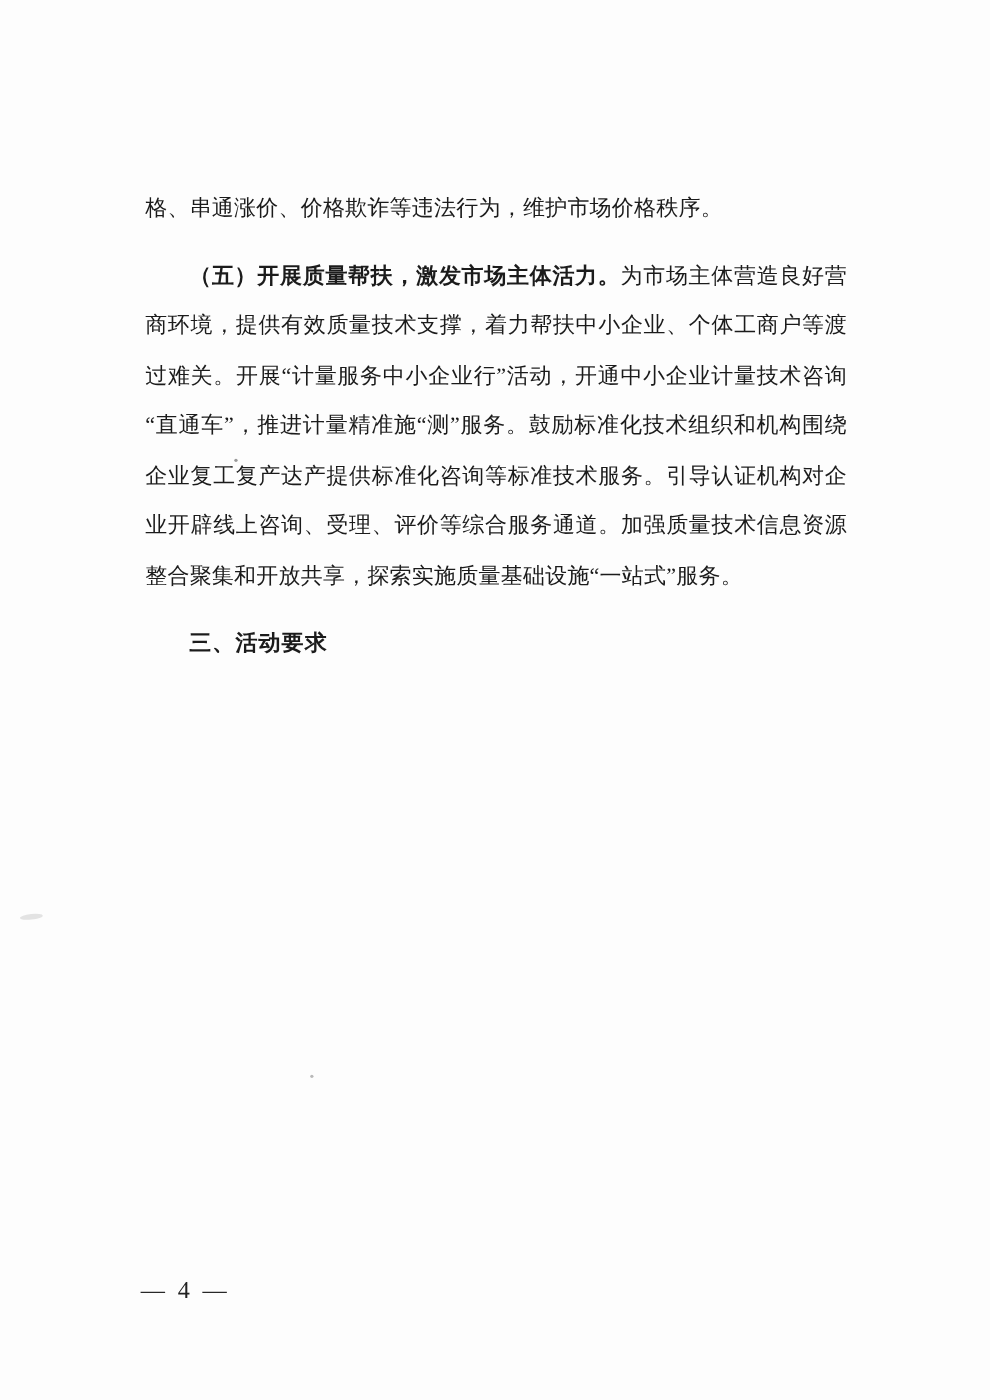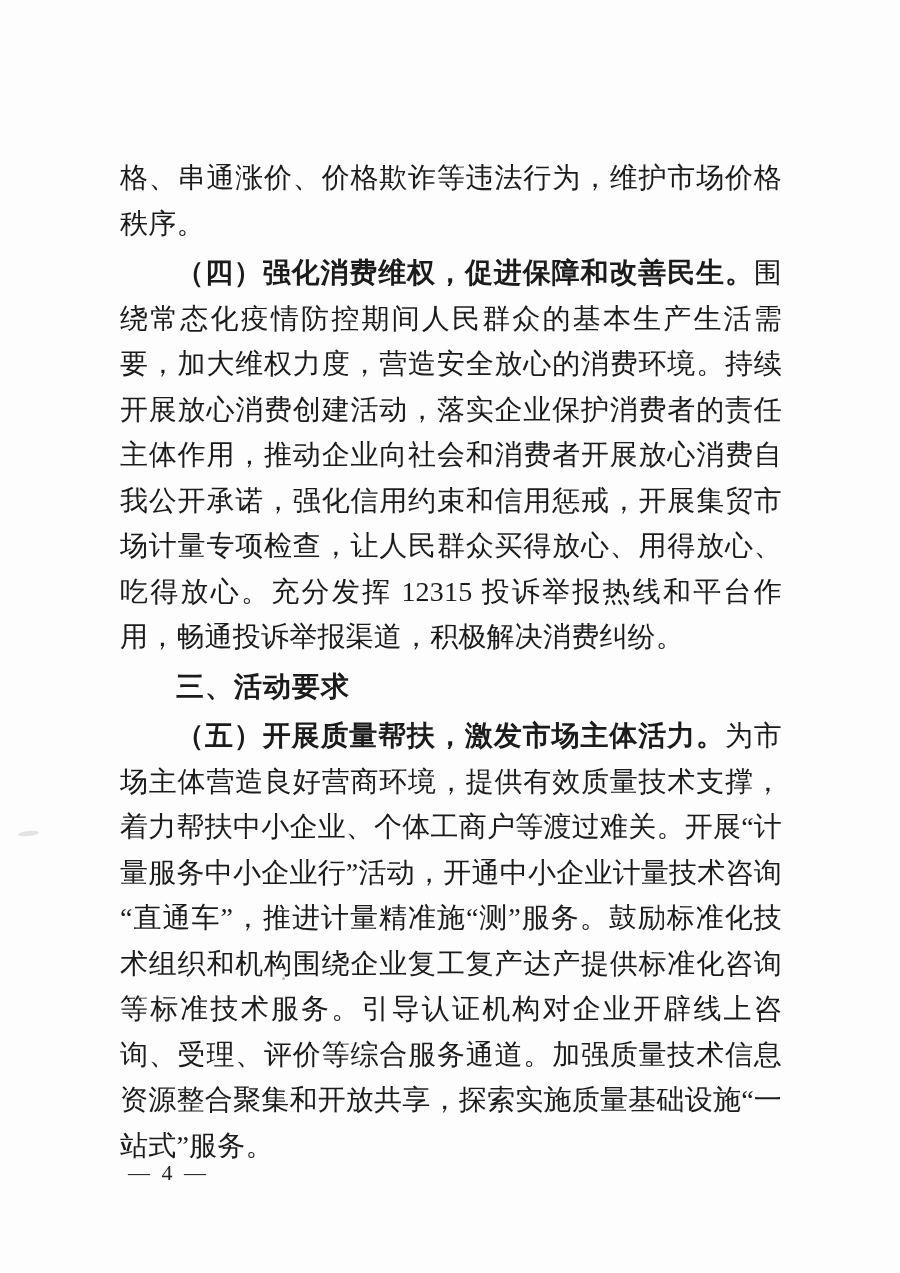--- a/index.html
+++ b/index.html
@@ -16,22 +16,22 @@
     font-family: "Liberation Serif", "DejaVu Serif", serif;
     color: #1b1b1b;
   }
   .content {
     position: absolute;
     left: 116px;
     top: 151px;
     width: 670px;
   }
   .content p {
-    margin: 4px;
-    font-size: 28px;
+    margin: 16px;
+    font-size: 20px;
     line-height: 45.5px;
     text-align: justify;
     text-justify: inter-ideograph;
     letter-spacing: 0.2px;
     word-break: break-all;
   }
   .content p.indent {
     text-indent: 2em;
   }
   .lead {
@@ -82,25 +82,24 @@
 </style>
 </head>
 <body>
 
 <div class="page">
 
   <div class="content">
 
     <p><span class="lead"></span><span>格、串通涨价、价格欺诈等违法行为，维护市场价格秩序。</span></p>
 
-    <p class="indent"><span class="lead">（四）强化消费维权，促进保障和改善民生。</span><span>围绕常态化疫情防控期间人民群众的基本生产生活需要，加大维权力度，营造安全放心的消费环境。持续开展放心消费创建活动，落实企业保护消费者的责任主体作用，推动企业向社会和消费者开展放心消费自我公开承诺，强化信用约束和信用惩戒，开展集贸市场计量专项检查，让人民群众买得放心、用得放心、吃得放心。充分发挥 12315 投诉举报热线和平台作用，畅通投诉举报渠道，积极解决消费纠纷。</span></p>
+
+    <p class="indent"><span class="lead">（五）开展质量帮扶，激发市场主体活力。</span><span>为市场主体营造良好营商环境，提供有效质量技术支撑，着力帮扶中小企业、个体工商户等渡过难关。开展“计量服务中小企业行”活动，开通中小企业计量技术咨询“直通车”，推进计量精准施“测”服务。鼓励标准化技术组织和机构围绕企业复工复产达产提供标准化咨询等标准技术服务。引导认证机构对企业开辟线上咨询、受理、评价等综合服务通道。加强质量技术信息资源整合聚集和开放共享，探索实施质量基础设施“一站式”服务。</span></p>
 
     <p class="indent heading"><span class="lead">三、活动要求</span><span></span></p>
-
-    <p class="indent"><span class="lead">（五）开展质量帮扶，激发市场主体活力。</span><span>为市场主体营造良好营商环境，提供有效质量技术支撑，着力帮扶中小企业、个体工商户等渡过难关。开展“计量服务中小企业行”活动，开通中小企业计量技术咨询“直通车”，推进计量精准施“测”服务。鼓励标准化技术组织和机构围绕企业复工复产达产提供标准化咨询等标准技术服务。引导认证机构对企业开辟线上咨询、受理、评价等综合服务通道。加强质量技术信息资源整合聚集和开放共享，探索实施质量基础设施“一站式”服务。</span></p>
 
 
   </div>
 
   <div class="page-footer">— 4 —</div>
 
   <div class="smudge"></div>
   <div class="speck-1"></div>
   <div class="speck-2"></div>
 

